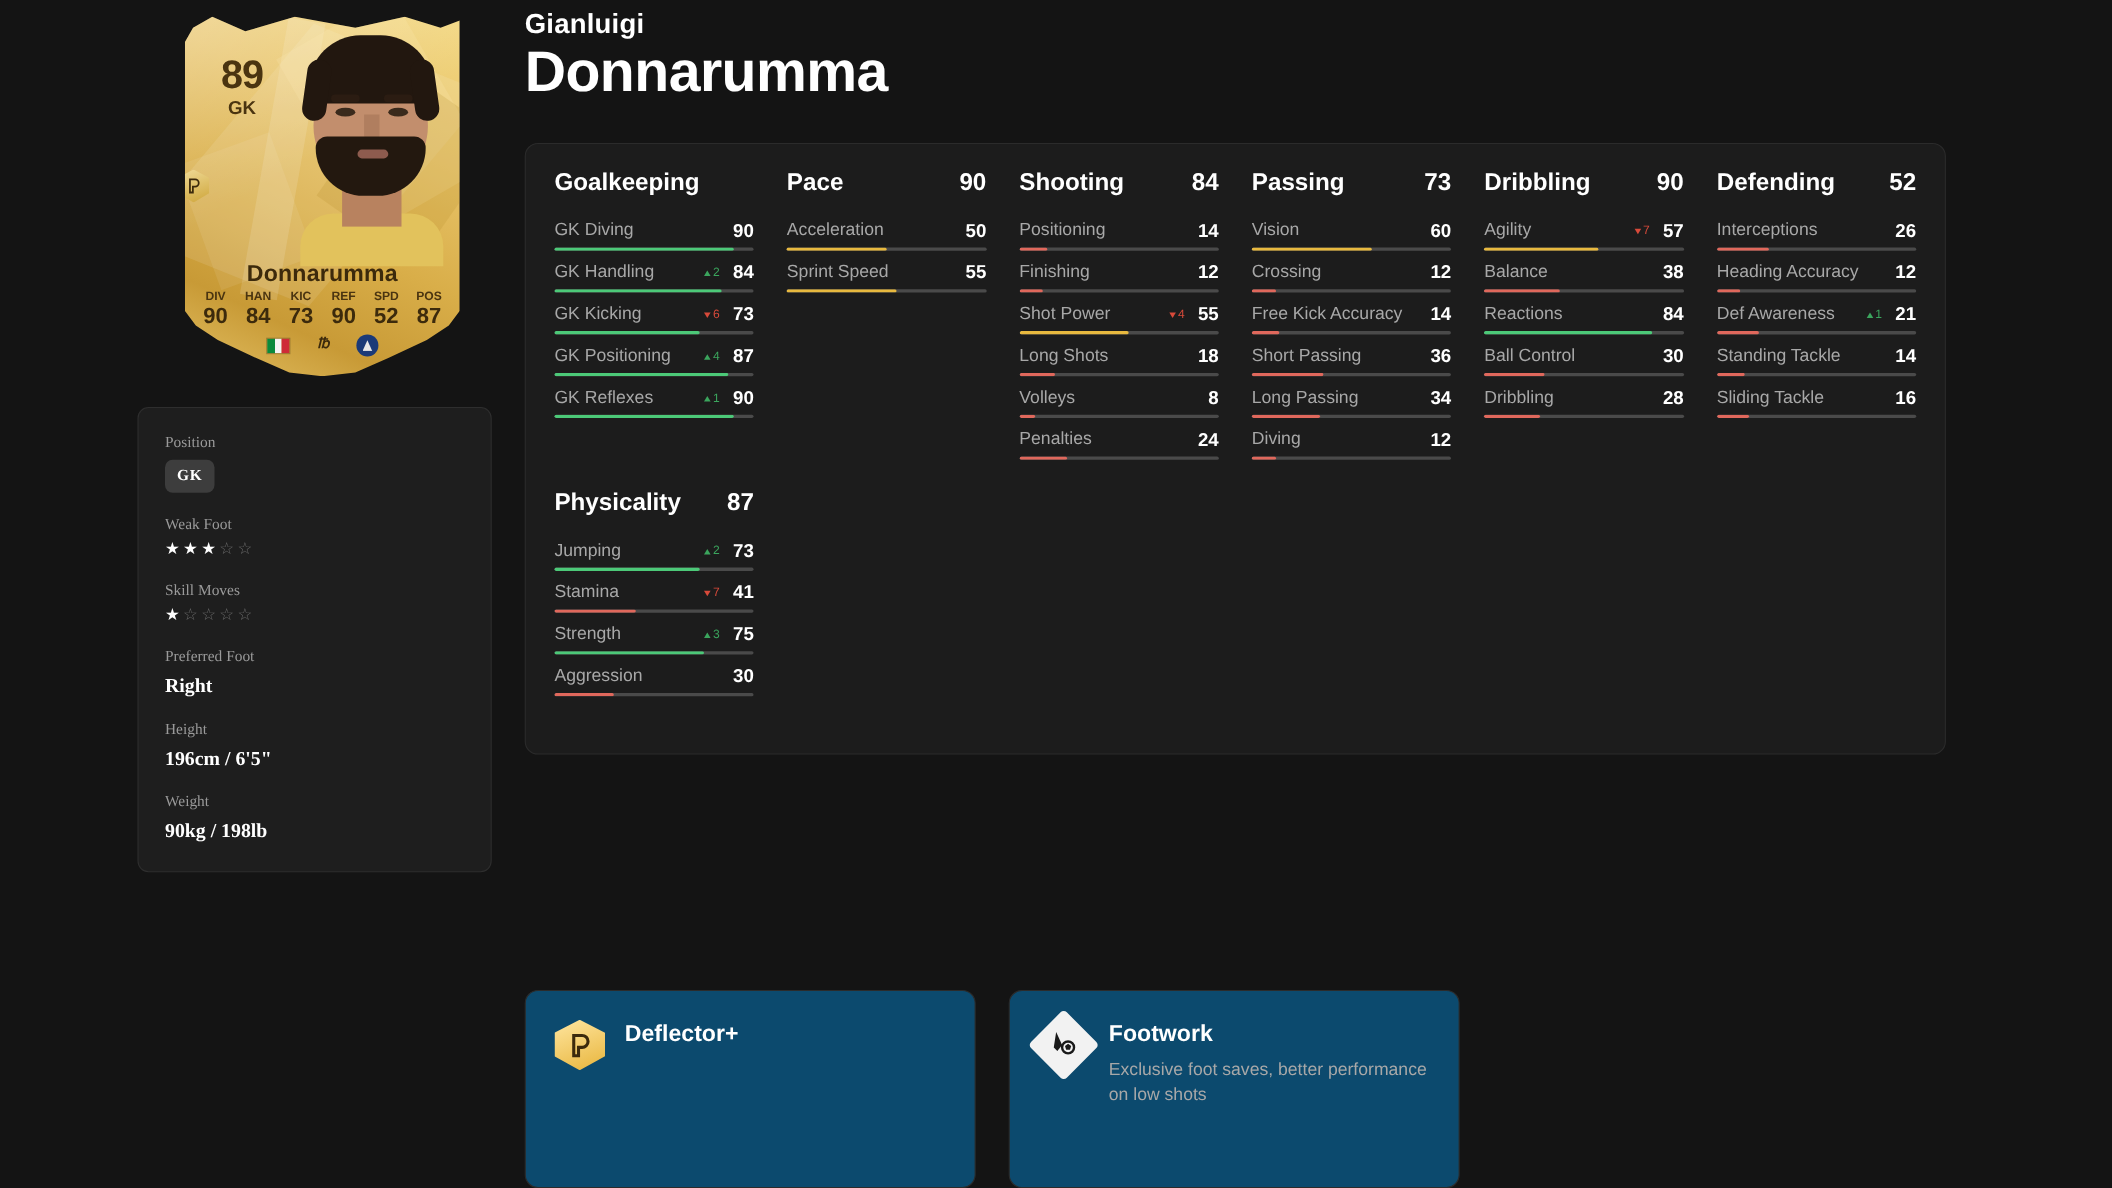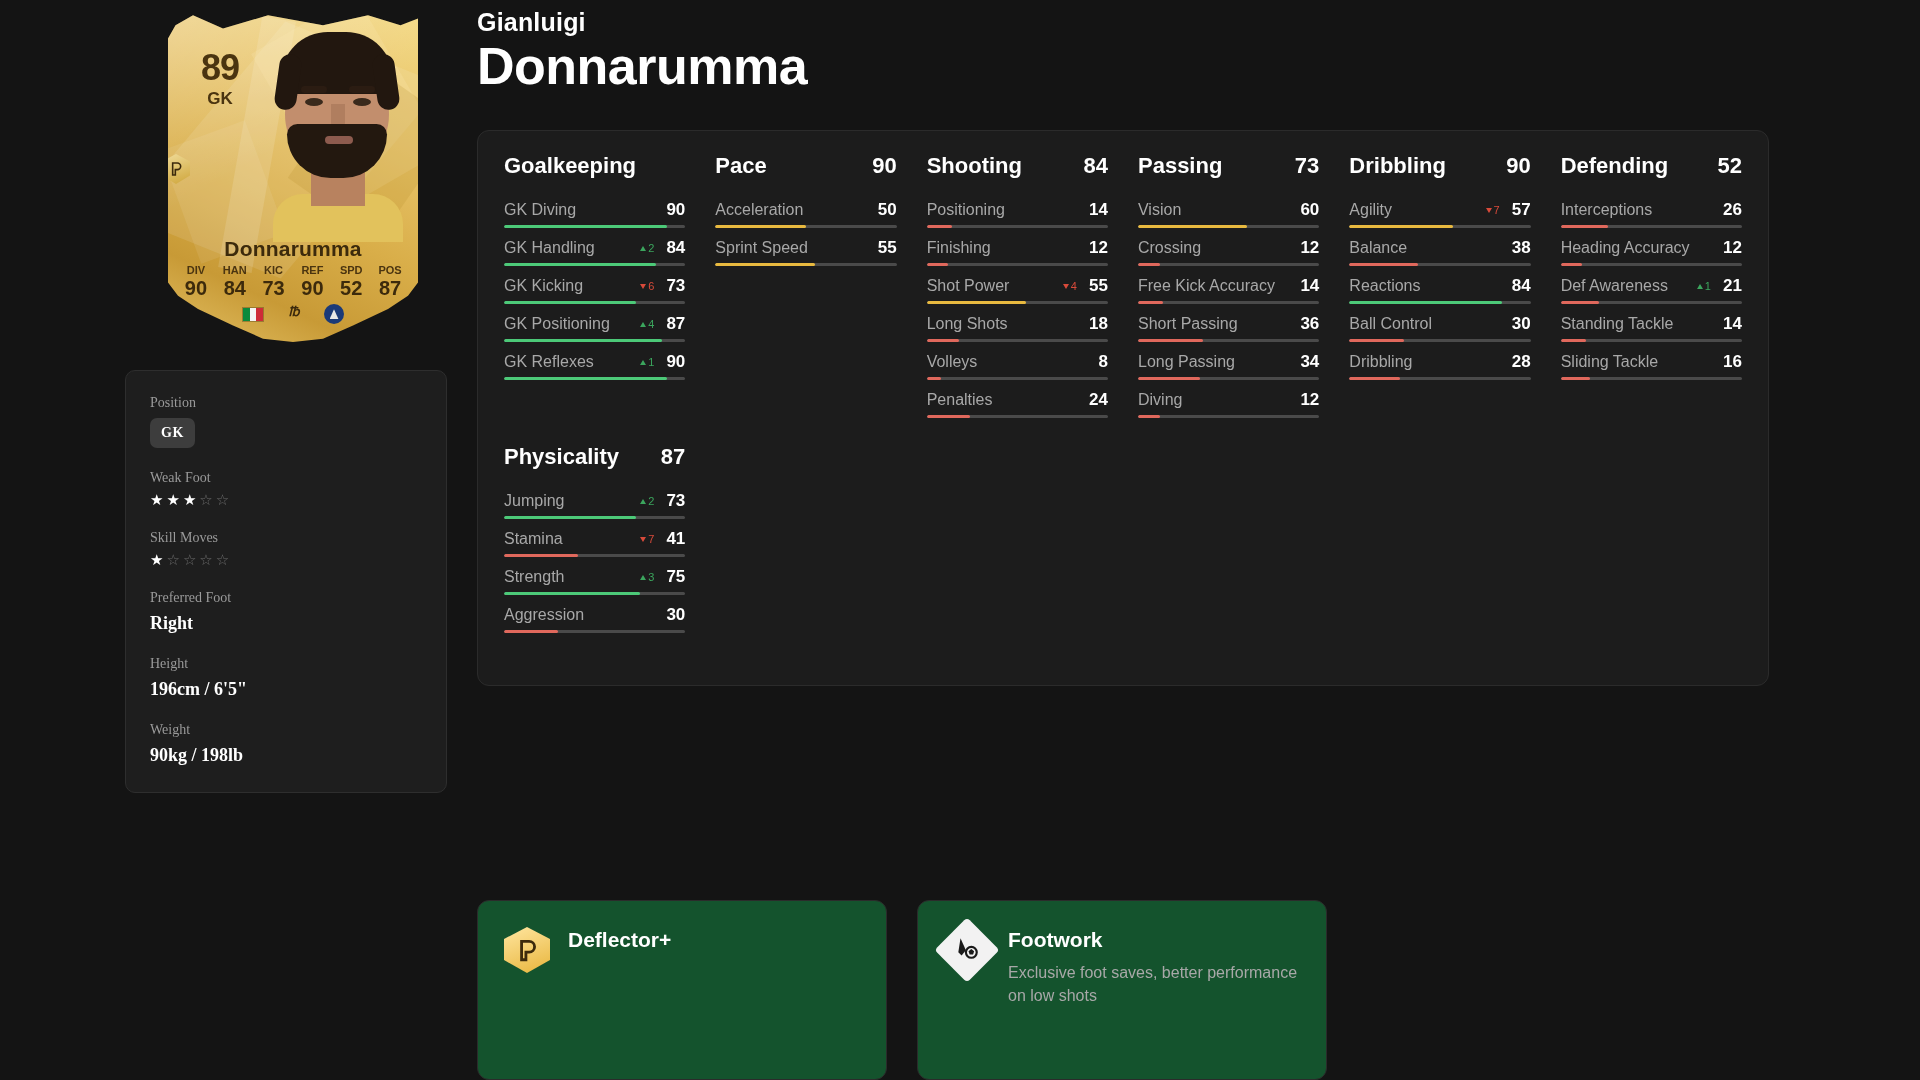--- a/index.html
+++ b/index.html
@@ -125,21 +125,21 @@
   .mod .tri { width:0;height:0;border-left:3.5px solid transparent;border-right:3.5px solid transparent; }
   .mod.up .tri { border-bottom:5px solid #3ba55d; }
   .mod.down .tri { border-top:5px solid #d84a3a; }
   .stat-val { font-size:17px; font-weight:bold; color:#fff; min-width:24px; text-align:right; }
   .bar-track { height:3px; background:#4a4a4a; border-radius:2px; overflow:hidden; }
   .bar-fill { height:100%; border-radius:2px; }
 
   
   #playstyles { position:absolute; left:477px; top:900px; display:flex; gap:30px; }
   .ps-card {
-    width:410px; height:180px; background:#14532d; border:1px solid #2b2b2b;
+    width:410px; height:180px; background:#0c4a6e; border:1px solid #2b2b2b;
     border-radius:12px; padding:26px 26px 0 26px; display:flex; gap:18px;
   }
   .ps-icon { width:46px; height:46px; flex:0 0 46px; display:flex; align-items:center; justify-content:center; position:relative; }
   .ps-icon.gold {
     background:linear-gradient(160deg,#ffe6a0,#e8b53c);
     clip-path:polygon(50% 0,100% 26%,100% 72%,50% 100%,0 72%,0 26%);
   }
   .ps-icon.white { background:#f2f2f2; transform:rotate(45deg); border-radius:4px; }
   .ps-icon.white .glyph { transform:rotate(-45deg); }
   .ps-icon svg { width:26px; height:26px; }

